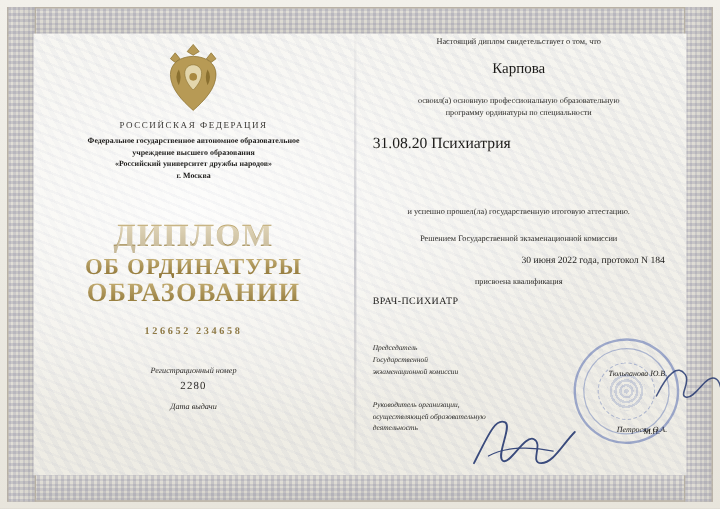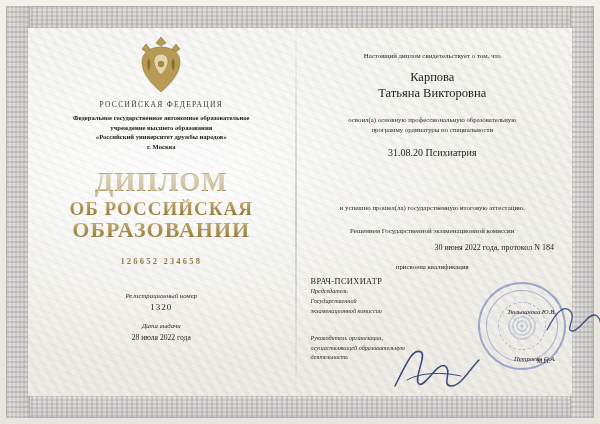--- a/index.html
+++ b/index.html
@@ -52,41 +52,41 @@
       radial-gradient(ellipse at 25% 40%, rgba(255,255,255,.85), rgba(255,255,255,0) 60%),
       repeating-linear-gradient(60deg, rgba(170,175,195,.10) 0 4px, rgba(255,255,255,0) 4px 9px),
       linear-gradient(180deg,#f6f5f0,#eeece4);
   }
   .page{
     position:relative;
     box-sizing:border-box;
     height:100%;
   }
   .page-left{width:49%;padding:4px 10px 0 10px;text-align:center;}
-  .page-right{width:51%;padding:24px 18px 0 16px;}
+  .page-right{width:51%;padding:4px 18px 0 16px;}
   .spine{
     position:absolute;left:49%;top:0;bottom:0;width:2px;
     background:linear-gradient(180deg, rgba(160,160,170,.05), rgba(120,120,140,.35), rgba(160,160,170,.05));
   }
 
   
   .emblem{
     width:58px;height:64px;margin:2px auto 2px auto;
     display:block;
   }
   .fed{
     font-size:7.5px;letter-spacing:1.3px;color:#3c3a36;margin:2px 0 4px 0;
     font-family:"Liberation Serif", serif;
   }
   .org{
     font-size:6.6px;line-height:1.45;color:#232220;font-weight:bold;margin:0 8px;
   }
   .org .city{font-weight:bold;}
   .title{
-    margin-top:18px;
+    margin-top:32px;
     font-family:"Liberation Serif", serif;
     font-weight:bold;
     color:#9d8550;
     line-height:1.02;
     letter-spacing:1px;
   }
   .title .l1{font-size:27px;display:block;
     background:linear-gradient(180deg,#c9b37a,#8a7030);
     -webkit-background-clip:text;background-clip:text;color:transparent;
     text-shadow:0 1px 0 rgba(255,255,255,.5);}
@@ -108,21 +108,21 @@
   .date-label{font-size:6.8px;font-style:italic;margin-top:10px;}
   .date-val{font-size:7.6px;margin-top:4px;}
 
   
   .r-line{font-size:6.9px;color:#2b2a27;text-align:center;}
   .r-name{
     margin-top:11px;text-align:center;
     font-size:12.5px;color:#1d1c1a;line-height:1.25;
   }
   .r-sub{margin-top:14px;font-size:6.8px;color:#2b2a27;text-align:center;line-height:1.5;}
-  .r-spec{margin-top:11px;text-align:center;font-size:10px;color:#1d1c1a;}
+  .r-spec{margin-top:11px;text-align:left;font-size:13px;color:#1d1c1a;}
   .r-passed{margin-top:46px;text-align:center;font-size:6.9px;color:#2b2a27;}
   .r-commission{margin-top:16px;text-align:center;font-size:6.9px;color:#2b2a27;}
   .r-protocol{margin-top:9px;text-align:right;font-size:8px;color:#1d1c1a;}
   .r-qual-label{margin-top:11px;text-align:center;font-size:6.8px;color:#2b2a27;}
   .r-qual{margin-top:7px;text-align:left;font-size:8.3px;letter-spacing:.4px;color:#1d1c1a;}
 
   .signs{position:absolute;left:16px;right:10px;bottom:16px;}
   .sign-row{position:relative;margin-bottom:18px;}
   .sign-role{
     font-size:6.2px;font-style:italic;color:#2b2a27;line-height:1.55;width:120px;
@@ -200,42 +200,40 @@
 
       <div class="org">
         <div>Федеральное государственное автономное образовательное</div>
         <div>учреждение высшего образования</div>
         <div>«Российский университет дружбы народов»</div>
         <div class="city">г. Москва</div>
       </div>
 
       <div class="title">
         <span class="l1">ДИПЛОМ</span>
-        <span class="l2">ОБ РОССИЙСКАЯ</span>
+        <span class="l2">ОБ ОРДИНАТУРЫ</span>
         <span class="l3">ОБРАЗОВАНИИ</span>
       </div>
 
       <div class="serial">126652 234658</div>
 
       <div class="regblock">
         <div class="reg-label">Регистрационный номер</div>
-        <div class="reg-num">1320</div>
+        <div class="reg-num">2280</div>
         <div class="date-label">Дата выдачи</div>
-        <div class="date-val">28 июля 2022 года</div>
       </div>
     </div>
 
     <div class="spine"></div>
 
     <div class="page page-right">
       <div class="r-line">Настоящий диплом свидетельствует о том, что</div>
 
       <div class="r-name">
         <div>Карпова</div>
-        <div>Татьяна Викторовна</div>
       </div>
 
       <div class="r-sub">
         <div>освоил(а) основную профессиональную образовательную</div>
         <div>программу ординатуры по специальности</div>
       </div>
 
       <div class="r-spec">31.08.20 Психиатрия</div>
 
       <div class="r-passed">и успешно прошел(ла) государственную итоговую аттестацию.</div>

